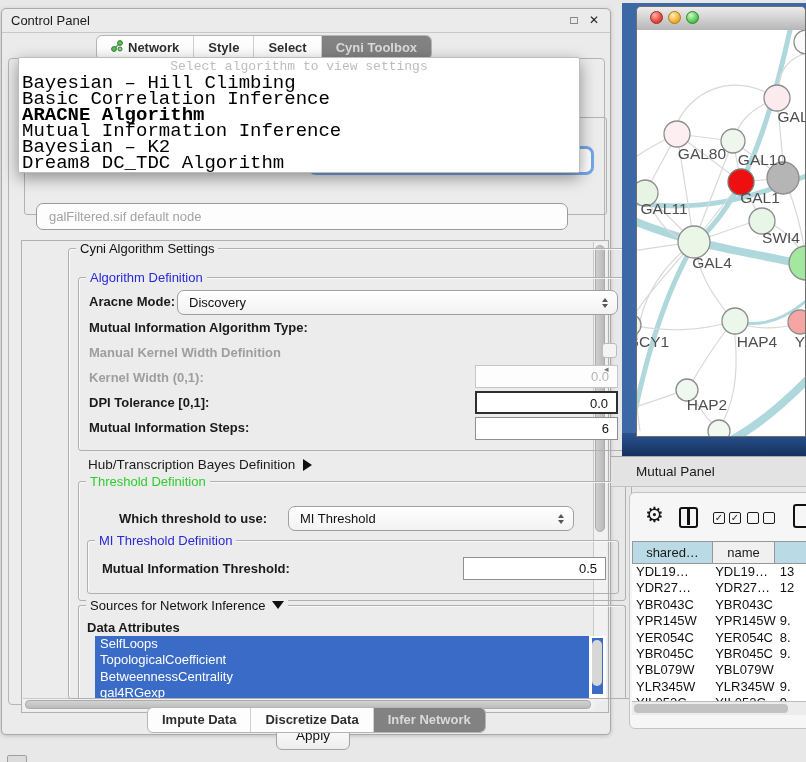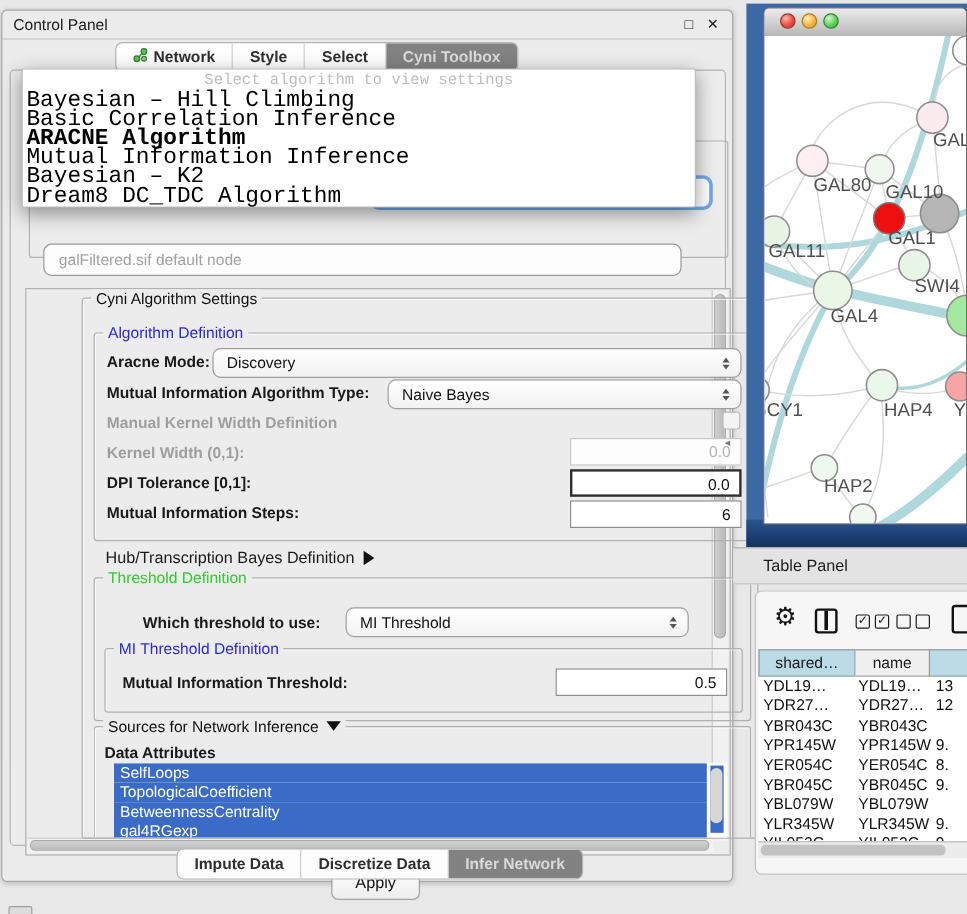--- a/index.html
+++ b/index.html
@@ -175,27 +175,20 @@
             <div class="lbl b" style="left:10px;top:16px;">Aracne Mode:</div>
             <div class="combo" style="left:98px;top:12px;width:441px;">
               <span class="ct">Discovery</span>
               <span class="stepper">
                   <span class="tri-up"></span>
                   <span class="tri-dn"></span>
                 </span>
             </div>
 
             <div class="lbl b" style="left:10px;top:42px;">Mutual Information Algorithm Type:</div>
-            <div class="combo" style="left:244px;top:38px;width:295px;">
-              <span class="ct">Naive Bayes</span>
-              <span class="stepper">
-                  <span class="tri-up"></span>
-                  <span class="tri-dn"></span>
-                </span>
-            </div>
 
             <div class="lbl b dis" style="left:10px;top:67px;">Manual Kernel Width Definition</div>
             <div class="cb" style="left:523px;top:65px;"></div>
 
             <div class="lbl b dis" style="left:10px;top:92px;">Kernel Width (0,1):</div>
             <div class="fld dis" style="left:396px;top:87px;">0.0</div>
 
             <div class="lbl b" style="left:10px;top:117px;">DPI Tolerance [0,1]:</div>
             <div class="fld focus" style="left:396px;top:113px;">0.0</div>
 
@@ -353,21 +346,21 @@
           <text x="648" y="346">GCY1</text>
           <text x="757" y="346">HAP4</text>
           <text x="800" y="346">Y</text>
           <text x="707" y="409">HAP2</text>
         </g>
       </svg>
     </div>
   </div>
 
   <div class="tp-bar">
-    <div class="tp-title">Table Panel</div>
+    <div class="tp-title">Mutual Panel</div>
   </div>
 
   <div class="tp-box">
     <div class="gear">⚙</div>
     <div class="split-ic"></div>
     <div class="cbx" style="left:83px;top:19px;">✓</div>
     <div class="cbx" style="left:99px;top:19px;">✓</div>
     <div class="cbx" style="left:117px;top:19px;"></div>
     <div class="cbx" style="left:133px;top:19px;"></div>
     <div class="doc-ic"></div>

